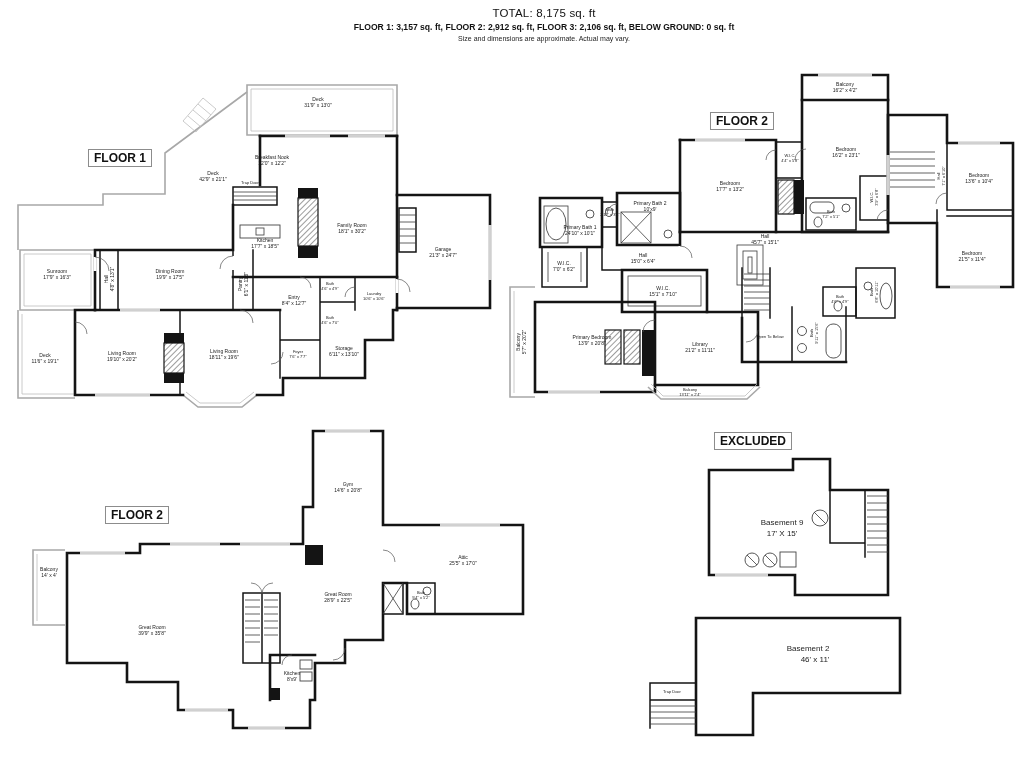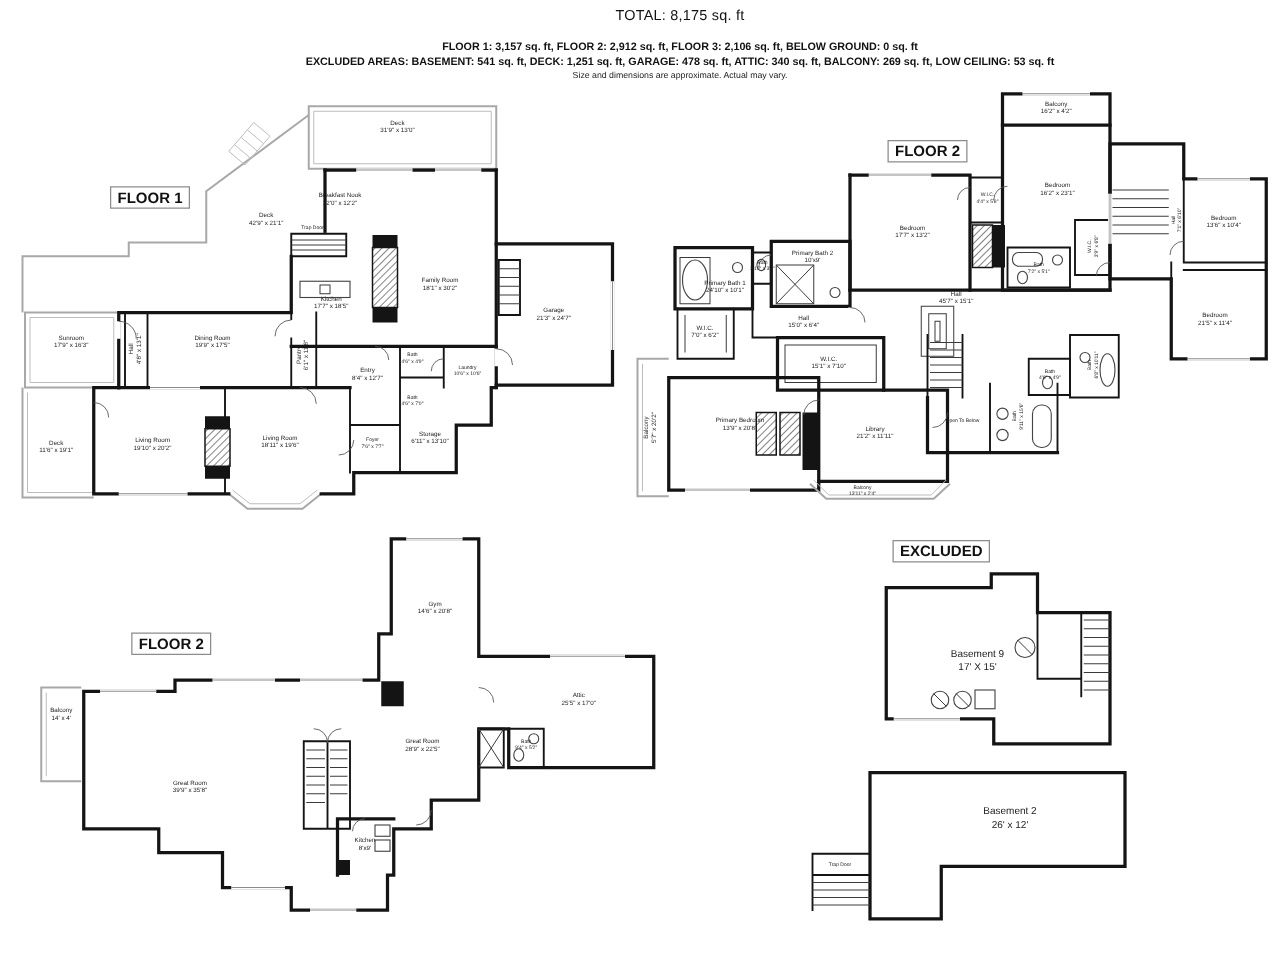--- a/index.html
+++ b/index.html
@@ -1,20 +1,20 @@
 <!DOCTYPE html>
 <html><head>
 <meta charset="utf-8">
 <style>
   html,body{margin:0;padding:0;background:#fff;}
   .canvas{position:relative;width:1024px;height:768px;background:#ffffff;overflow:hidden;
           font-family:"Liberation Sans",sans-serif;color:#111;}
   .hdr{position:absolute;top:6px;left:64px;right:0;text-align:center;line-height:1.25;}
   .hdr .t1{font-size:11.5px;font-weight:normal;letter-spacing:.2px;}
-  .hdr .t2{font-size:8.6px;font-weight:bold;margin-top:12px;}
+  .hdr .t2{font-size:8.6px;font-weight:bold;margin-top:2px;}
   .hdr .t3{font-size:8.6px;font-weight:bold;margin-top:1px;}
   .hdr .t4{font-size:7px;font-weight:normal;margin-top:2px;color:#222;}
   svg.plan{position:absolute;left:0;top:0;}
   .w{stroke:#141414;stroke-width:2.6;fill:none;stroke-linecap:square;}
   .w2{stroke:#141414;stroke-width:1.5;fill:none;stroke-linecap:square;}
   .w1{stroke:#3a3a3a;stroke-width:.8;fill:none;}
   .g{stroke:#a8a8a8;stroke-width:1.6;fill:none;}
   .g1{stroke:#bdbdbd;stroke-width:.8;fill:none;}
   .d{stroke:#555;stroke-width:.7;fill:none;}
   .blk{fill:#141414;stroke:none;}
@@ -32,21 +32,20 @@
                border:1.2px solid #8c8c8c;background:#fff;padding:1px 5px;color:#111;white-space:nowrap;}
 </style>
 </head>
 <body>
 
 <div class="canvas">
 
   <div class="hdr">
     <div class="t1">TOTAL: 8,175 sq. ft</div>
     <div class="t2">FLOOR 1: 3,157 sq. ft, FLOOR 2: 2,912 sq. ft, FLOOR 3: 2,106 sq. ft, BELOW GROUND: 0 sq. ft</div>
-    <div class="t3">EXCLUDED AREAS: BASEMENT: 541 sq. ft, DECK: 1,251 sq. ft, GARAGE: 478 sq. ft, ATTIC: 340 sq. ft, BALCONY: 269 sq. ft, LOW CEILING: 53 sq. ft</div>
     <div class="t4">Size and dimensions are approximate. Actual may vary.</div>
   </div>
 
   <svg class="plan" width="1024" height="768" viewBox="0 0 1024 768">
     <defs>
       <pattern id="hatch" patternUnits="userSpaceOnUse" width="4" height="4" patternTransform="rotate(45)">
         <rect width="4" height="4" fill="#fff"></rect>
         <line x1="0" y1="0" x2="0" y2="4" stroke="#4a4a4a" stroke-width="1.1"></line>
       </pattern>
     </defs>
@@ -426,21 +425,21 @@
       </div>
       <div class="room-label" style="left: 292px; top: 676px;">
         <div>Kitchen</div>
         <div>8'x9'</div>
       </div>
       <div class="floor-title" style="left: 753px; top: 441px;">EXCLUDED</div>
       <div class="room-label lg" style="left: 782px; top: 529px;">
         <div>Basement 9</div>
         <div>17' X 15'</div>
       </div>
-      <div class="room-label lg" style="left: 808px; top: 655px;">
+      <div class="room-label lg" style="left: 808px; top: 655px; text-align: right;">
         <div>Basement 2</div>
-        <div>26' x 12'</div>
+        <div>46' x 11'</div>
       </div>
       <div class="room-label xs" style="left: 672px; top: 691px;">
         <div>Trap Door</div>
       </div>
     </div>
 </div>
 
 </body></html>

